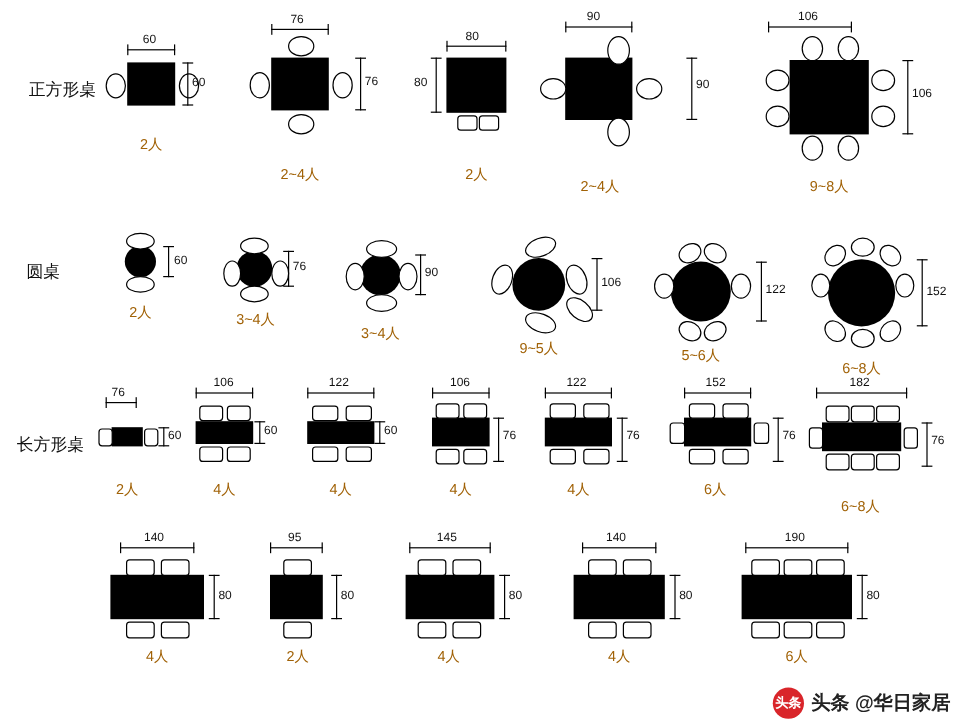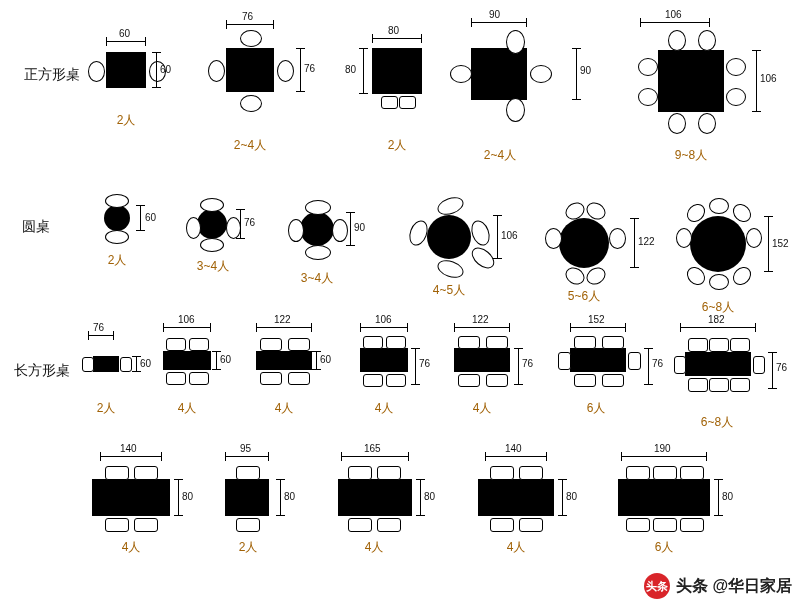--- a/index.html
+++ b/index.html
@@ -182,21 +182,21 @@
   <div class="cap" style="left:277px;top:270px;width:80px;">3~4人</div>
 
   <div class="table-circle" style="left:427px;top:215px;width:44px;height:44px;"></div>
   <div class="chair-e" style="left:437px;top:198px;width:25px;height:14px;transform:rotate(-20deg);"></div>
   <div class="chair-e" style="left:437px;top:261px;width:25px;height:14px;transform:rotate(20deg);"></div>
   <div class="chair-e" style="left:410px;top:220px;width:15px;height:24px;transform:rotate(20deg);"></div>
   <div class="chair-e" style="left:472px;top:220px;width:15px;height:24px;transform:rotate(-20deg);"></div>
   <div class="chair-e" style="left:470px;top:250px;width:24px;height:14px;transform:rotate(40deg);"></div>
   <div class="dim-v" style="left:497px;top:215px;height:44px;"></div>
   <div class="dimtxt" style="left:501px;top:230px;">106</div>
-  <div class="cap" style="left:409px;top:282px;width:80px;">4~5人</div>
+  <div class="cap" style="left:409px;top:282px;width:80px;">9~5人</div>
 
   <div class="table-circle" style="left:559px;top:218px;width:50px;height:50px;"></div>
   <div class="chair-e" style="left:565px;top:203px;width:18px;height:14px;transform:rotate(-30deg);"></div>
   <div class="chair-e" style="left:586px;top:203px;width:18px;height:14px;transform:rotate(30deg);"></div>
   <div class="chair-e" style="left:545px;top:228px;width:15px;height:19px;"></div>
   <div class="chair-e" style="left:609px;top:228px;width:15px;height:19px;"></div>
   <div class="chair-e" style="left:565px;top:268px;width:18px;height:14px;transform:rotate(30deg);"></div>
   <div class="chair-e" style="left:586px;top:268px;width:18px;height:14px;transform:rotate(-30deg);"></div>
   <div class="dim-v" style="left:634px;top:218px;height:50px;"></div>
   <div class="dimtxt" style="left:638px;top:236px;">122</div>
@@ -312,21 +312,21 @@
   <div class="dim-h" style="left:225px;top:456px;width:44px;"></div>
   <div class="dimtxt" style="left:240px;top:443px;">95</div>
   <div class="table-rect" style="left:225px;top:479px;width:44px;height:37px;"></div>
   <div class="chair-r" style="left:236px;top:466px;width:22px;height:12px;"></div>
   <div class="chair-r" style="left:236px;top:518px;width:22px;height:12px;"></div>
   <div class="dim-v" style="left:280px;top:479px;height:37px;"></div>
   <div class="dimtxt" style="left:284px;top:491px;">80</div>
   <div class="cap" style="left:208px;top:539px;width:80px;">2人</div>
 
   <div class="dim-h" style="left:341px;top:456px;width:68px;"></div>
-  <div class="dimtxt" style="left:364px;top:443px;">165</div>
+  <div class="dimtxt" style="left:364px;top:443px;">145</div>
   <div class="table-rect" style="left:338px;top:479px;width:74px;height:37px;"></div>
   <div class="chair-r" style="left:348px;top:466px;width:22px;height:12px;"></div>
   <div class="chair-r" style="left:377px;top:466px;width:22px;height:12px;"></div>
   <div class="chair-r" style="left:348px;top:518px;width:22px;height:12px;"></div>
   <div class="chair-r" style="left:377px;top:518px;width:22px;height:12px;"></div>
   <div class="dim-v" style="left:420px;top:479px;height:37px;"></div>
   <div class="dimtxt" style="left:424px;top:491px;">80</div>
   <div class="cap" style="left:334px;top:539px;width:80px;">4人</div>
 
   <div class="dim-h" style="left:485px;top:456px;width:62px;"></div>

